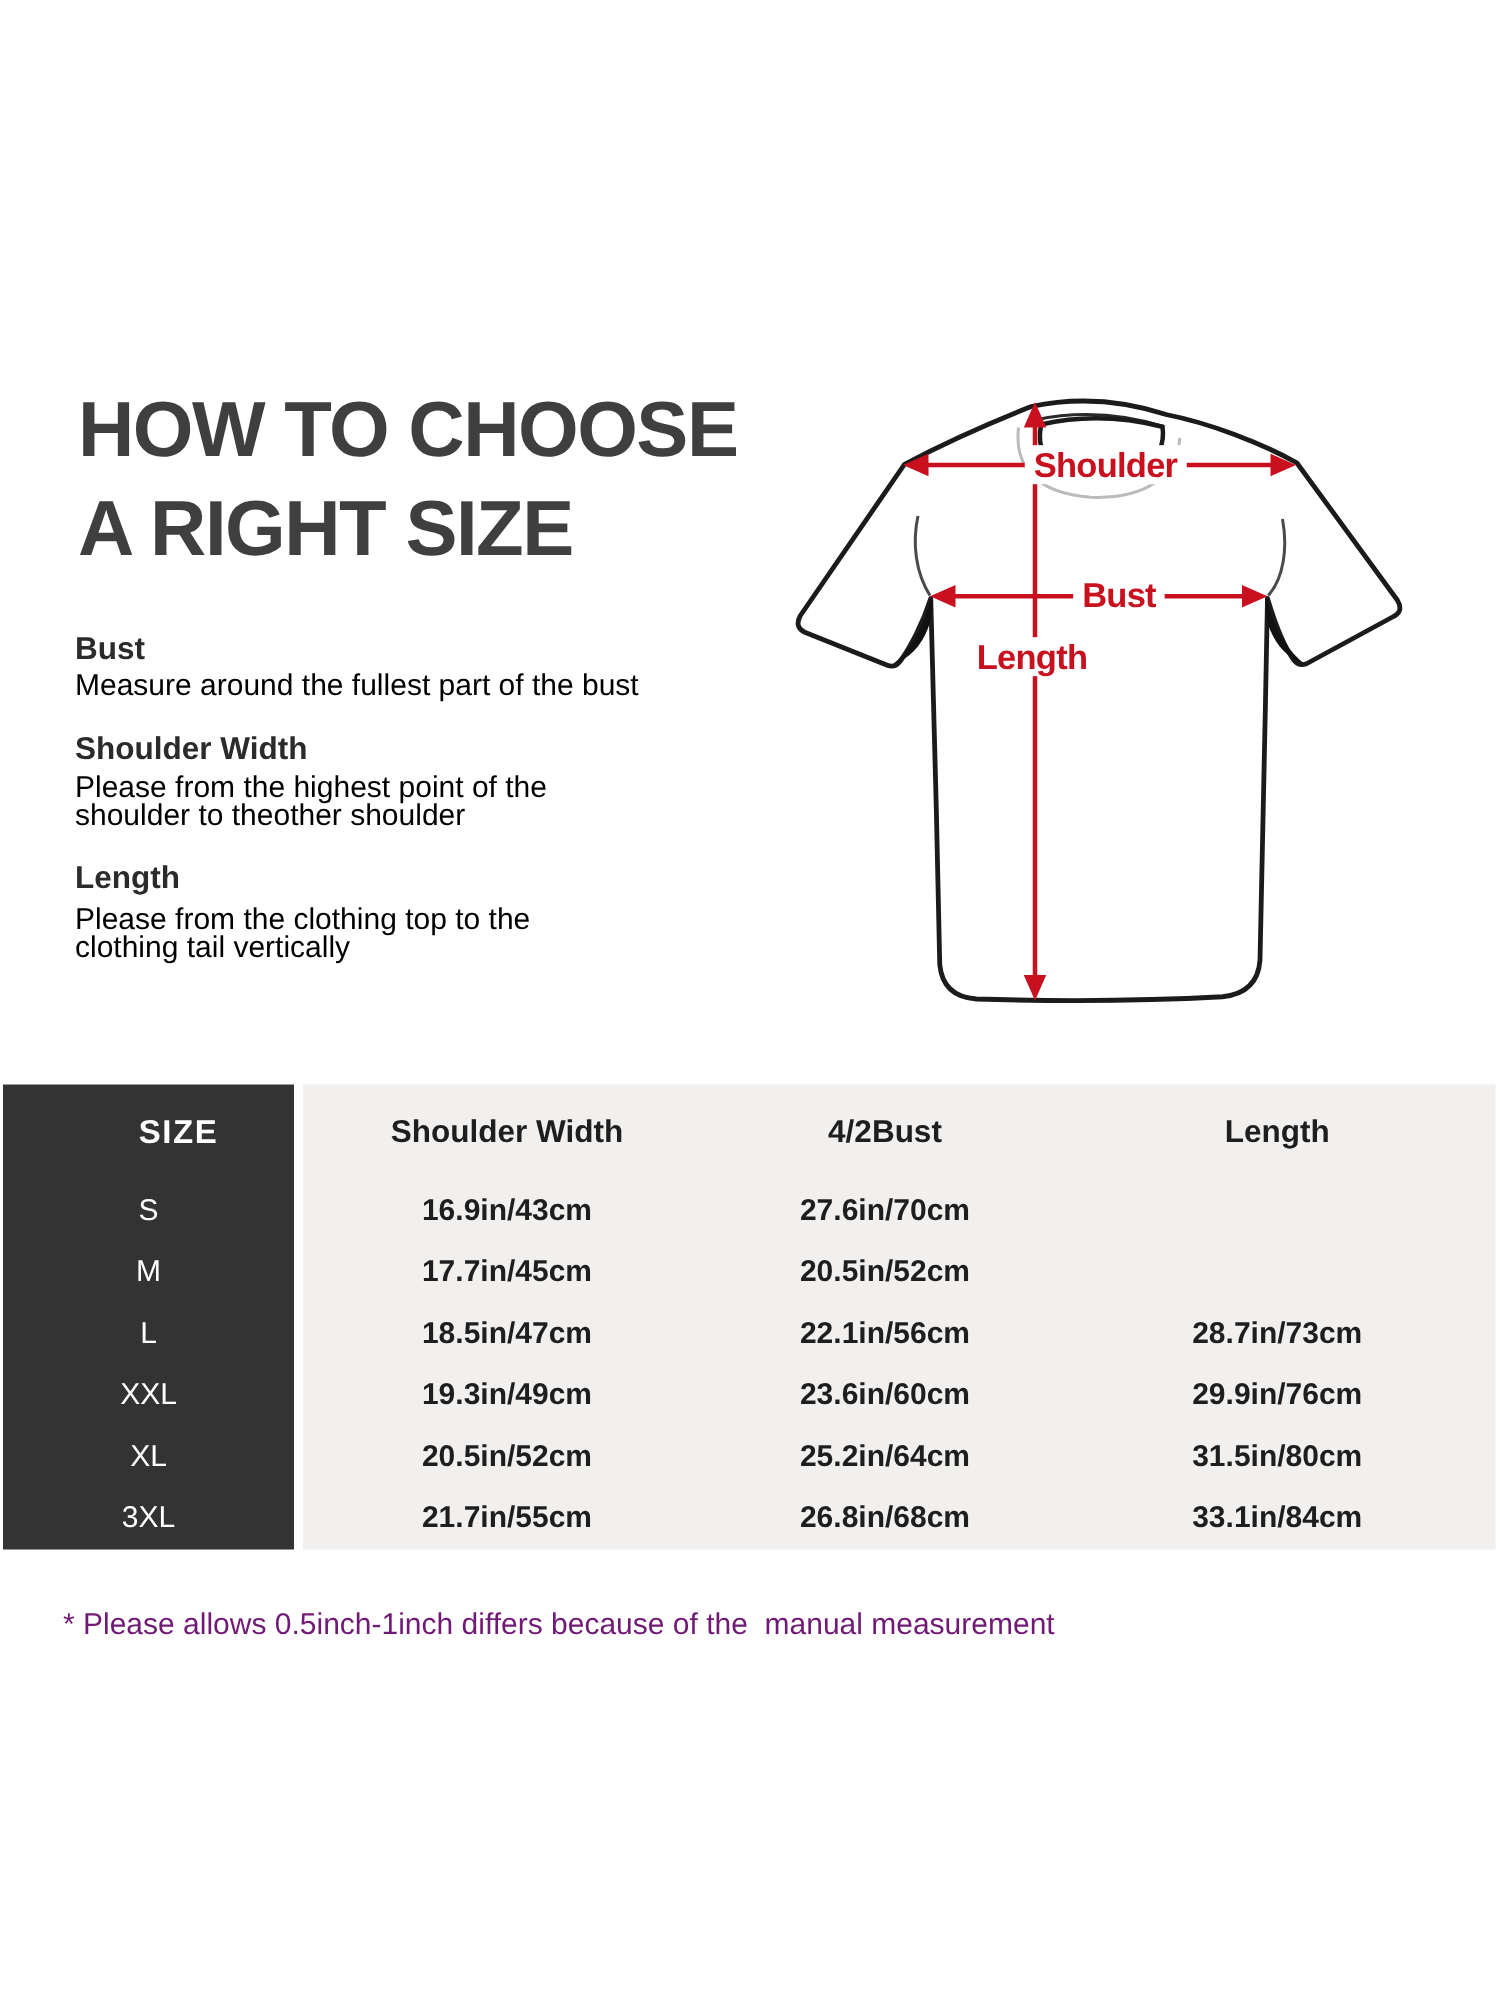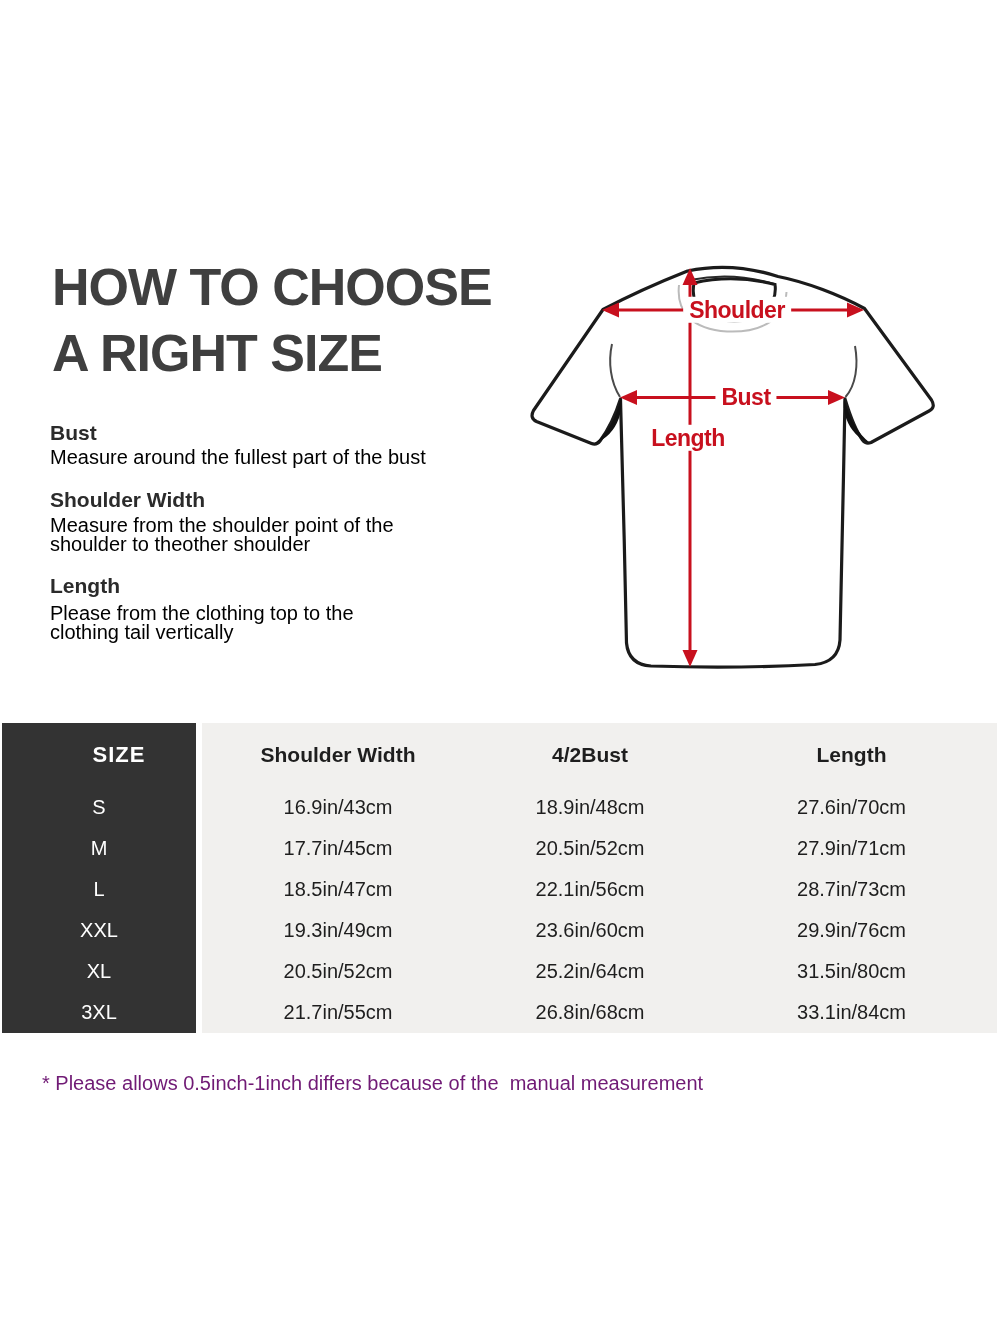--- a/index.html
+++ b/index.html
@@ -43,40 +43,40 @@
     height:41px;display:flex;align-items:center;justify-content:center;
     font-size:20px;
   }
   .body-col{
     left:202px;top:723px;width:795px;height:310px;background:#f1f0ee;
     display:flex;flex-direction:column;color:#1e1e1e;
   }
   .trow{display:grid;grid-template-columns:272px 232px 291px;}
   .trow > div{display:flex;align-items:center;justify-content:center;white-space:nowrap;}
   .trow.hrow{height:64px;font-size:21px;font-weight:bold;}
-  .trow.drow{height:41px;font-size:20px;}
+  .trow.drow{height:41px;font-size:20px;font-weight:bold;}
 
   
   .footnote{left:42px;top:1072px;font-size:20px;color:#701a75;white-space:pre;}
 </style>
 </head>
 <body>
 
 <div class="canvas">
 
   <div class="abs page-title">
     <div>HOW TO CHOOSE</div>
     <div>A RIGHT SIZE</div>
   </div>
 
   <div class="abs ins-title" style="top:422px">Bust</div>
   <div class="abs ins-line" style="top:447px">Measure around the fullest part of the bust</div>
 
   <div class="abs ins-title" style="top:489px">Shoulder Width</div>
-  <div class="abs ins-line" style="top:515px">Measure from the shoulder point of the</div>
+  <div class="abs ins-line" style="top:515px">Please from the highest point of the</div>
   <div class="abs ins-line" style="top:534px">shoulder to theother shoulder</div>
 
   <div class="abs ins-title" style="top:575px">Length</div>
   <div class="abs ins-line" style="top:603px">Please from the clothing top to the</div>
   <div class="abs ins-line" style="top:622px">clothing tail vertically</div>
 
   <div class="abs figure">
     <svg width="480" height="440" viewBox="490 245 480 440">
 
       <path d="M 687.5 271
@@ -141,27 +141,25 @@
       <div class="tc">3XL</div>
     </div>
     <div class="abs body-col">
       <div class="trow hrow">
         <div>Shoulder Width</div>
         <div>4/2Bust</div>
         <div>Length</div>
       </div>
       <div class="trow drow">
         <div>16.9in/43cm</div>
-        <div>18.9in/48cm</div>
         <div>27.6in/70cm</div>
       </div>
       <div class="trow drow">
         <div>17.7in/45cm</div>
         <div>20.5in/52cm</div>
-        <div>27.9in/71cm</div>
       </div>
       <div class="trow drow">
         <div>18.5in/47cm</div>
         <div>22.1in/56cm</div>
         <div>28.7in/73cm</div>
       </div>
       <div class="trow drow">
         <div>19.3in/49cm</div>
         <div>23.6in/60cm</div>
         <div>29.9in/76cm</div>

